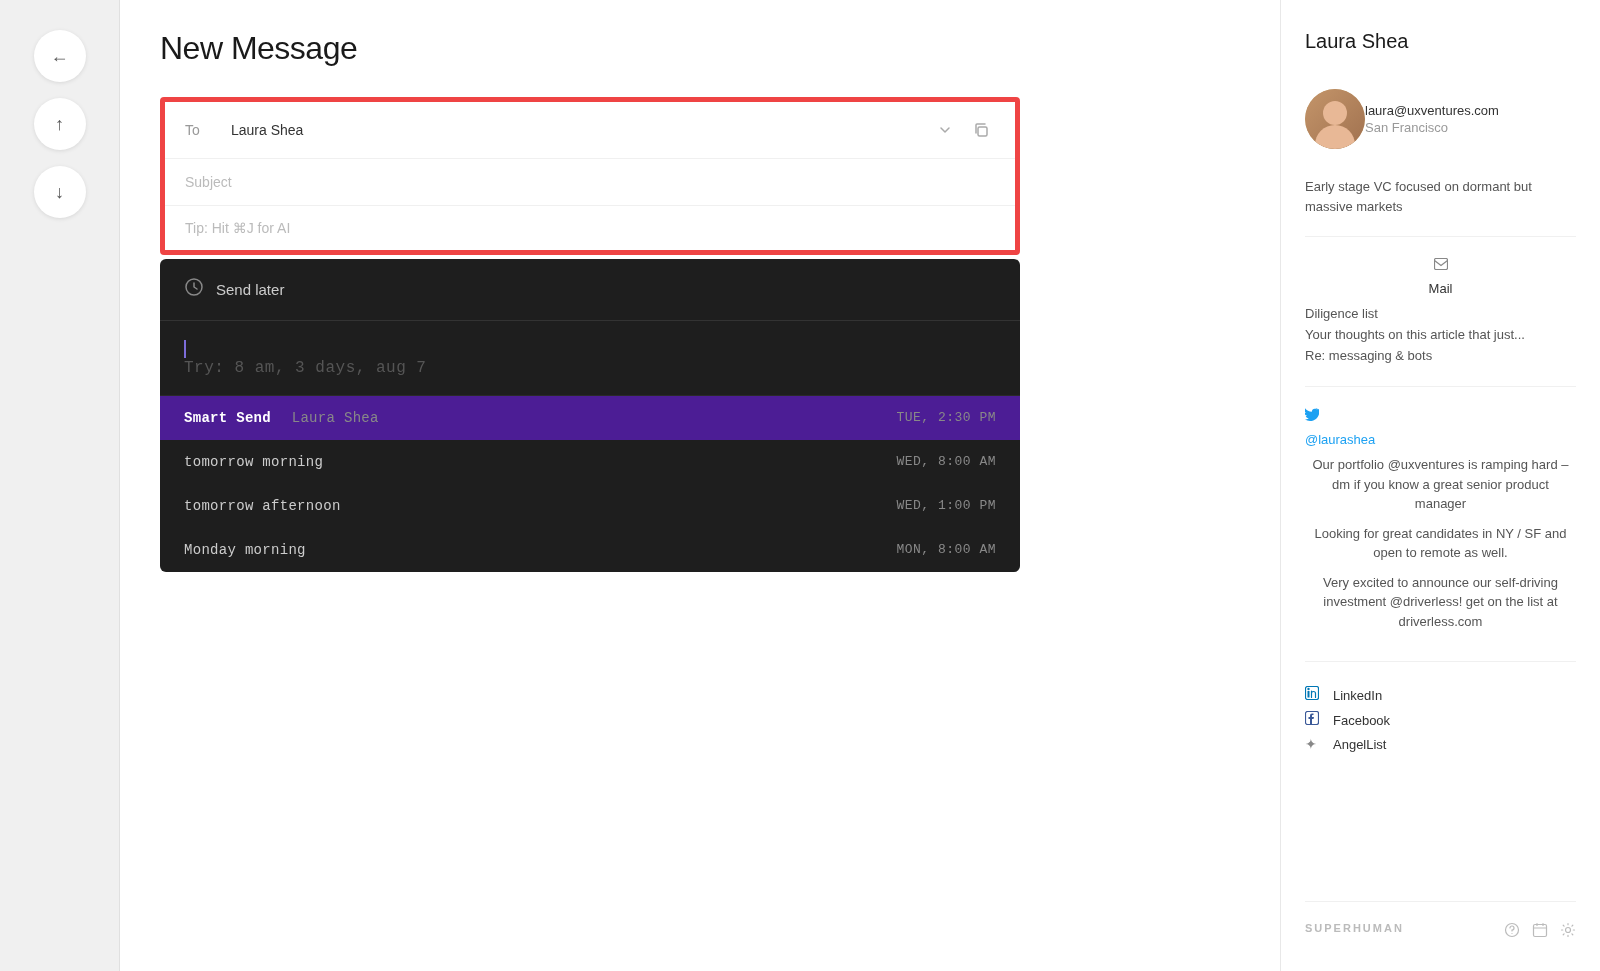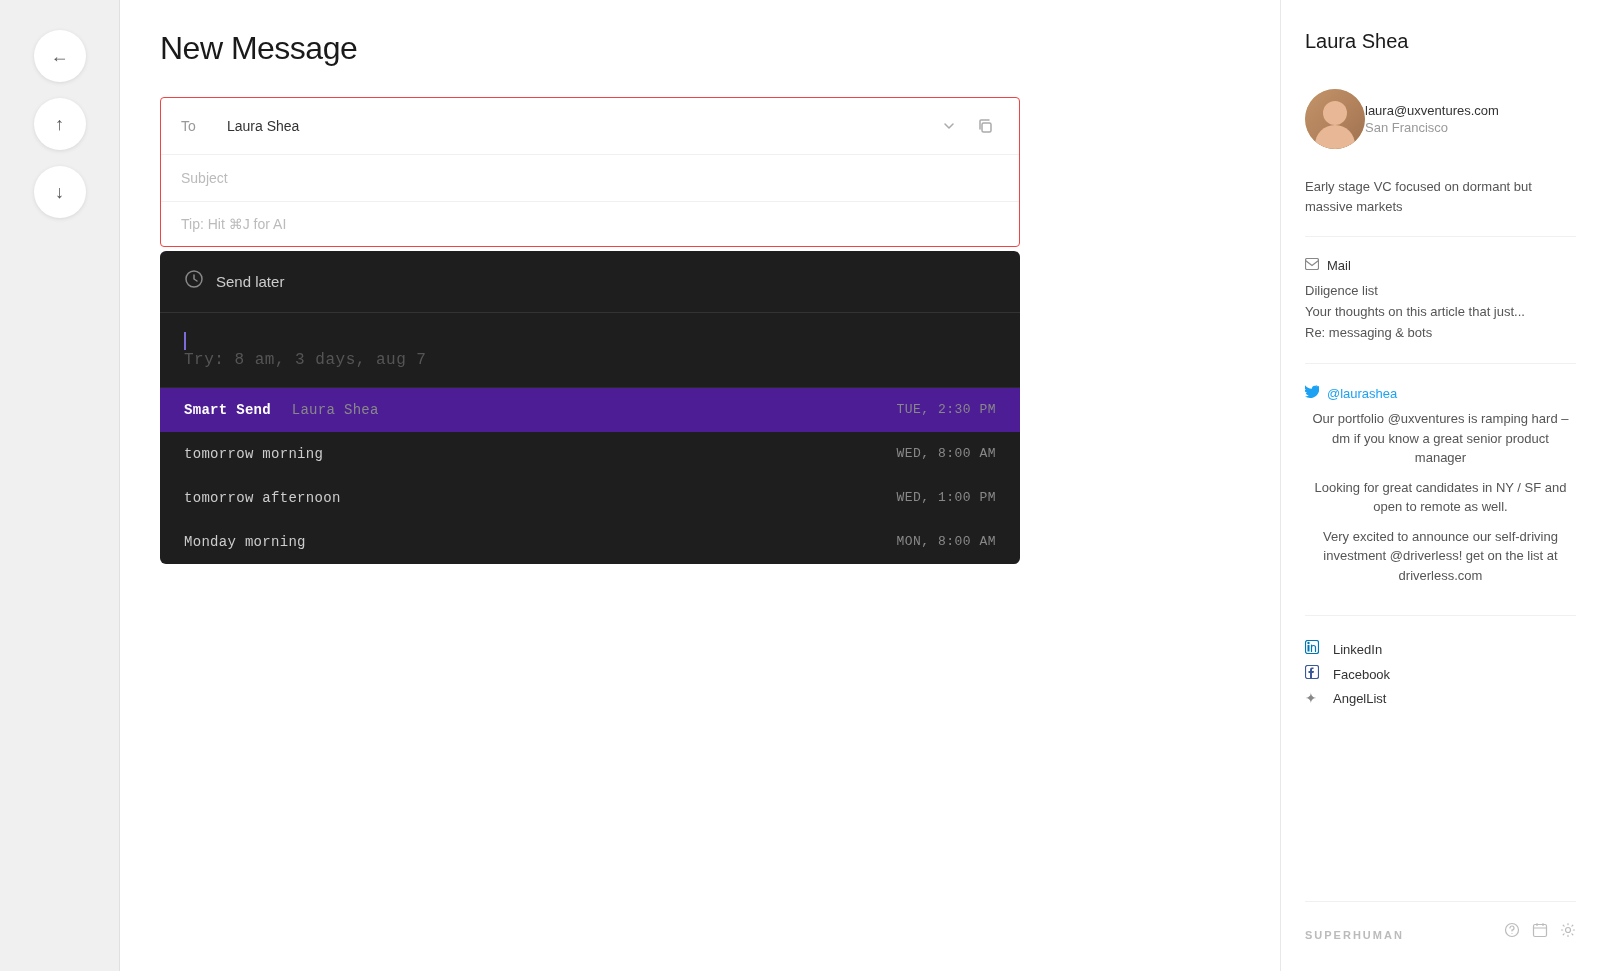--- a/index.html
+++ b/index.html
@@ -52,21 +52,21 @@
       font-size: 32px;
       font-weight: 300;
       color: #1a1a1a;
       margin-bottom: 30px;
       letter-spacing: -0.5px;
     }
 
     
     .compose-area {
       background: white;
-      border: 1px solid #ef4444;
+      border: 5px solid #ef4444;
       border-radius: 4px;
       width: 100%;
       max-width: 860px;
     }
 
     .compose-to-row {
       display: flex;
       align-items: center;
       padding: 14px 20px;
       border-bottom: 1px solid #f0f0f0;
@@ -288,41 +288,42 @@
     .section-divider {
       height: 1px;
       background: #f0f0f0;
     }
 
     .section-header {
       display: flex;
       align-items: center;
       gap: 8px;
       margin-bottom: 8px;
+      flex-direction: column;
     }
     .section-icon {
       font-size: 14px;
       color: #888;
     }
     .section-title {
       font-size: 13px;
       color: #333;
       font-weight: 500;
     }
 
     .mail-item {
       font-size: 13px;
       color: #555;
       line-height: 1.6;
       cursor: pointer;
     }
 
     .twitter-handle {
       display: flex;
-      align-items: flex-end;
+      align-items: flex-start;
       margin-bottom: 8px;
     }
     .twitter-handle-text {
       font-size: 13px;
       color: #1da1f2;
       font-weight: 500;
     }
 
     .tweet-text {
       font-size: 13px;
@@ -347,21 +348,21 @@
     .social-icon {
       font-size: 14px;
       color: #555;
       width: 20px;
     }
 
     
     .right-panel-footer {
       margin-top: auto;
       display: flex;
-      align-items: flex-end;
+      align-items: flex-start;
       justify-content: space-between;
       padding-top: 20px;
       border-top: 1px solid #f0f0f0;
     }
     .superhuman-logo {
       font-size: 11px;
       letter-spacing: 2px;
       color: #bbb;
       text-transform: uppercase;
       font-weight: 600;

